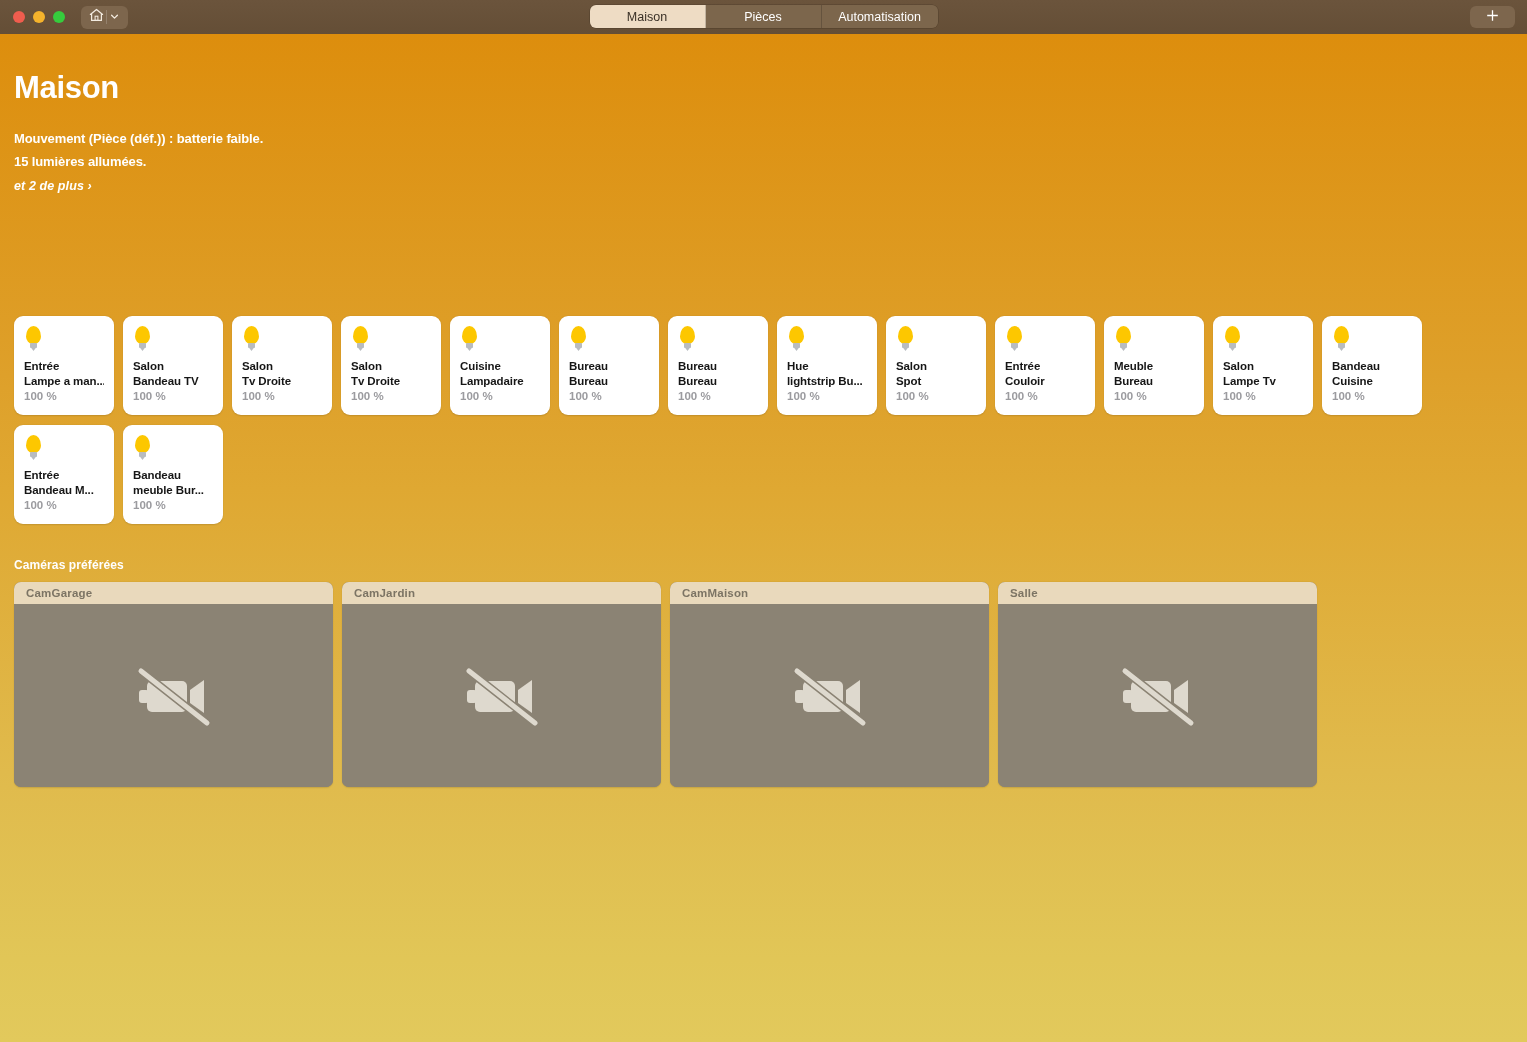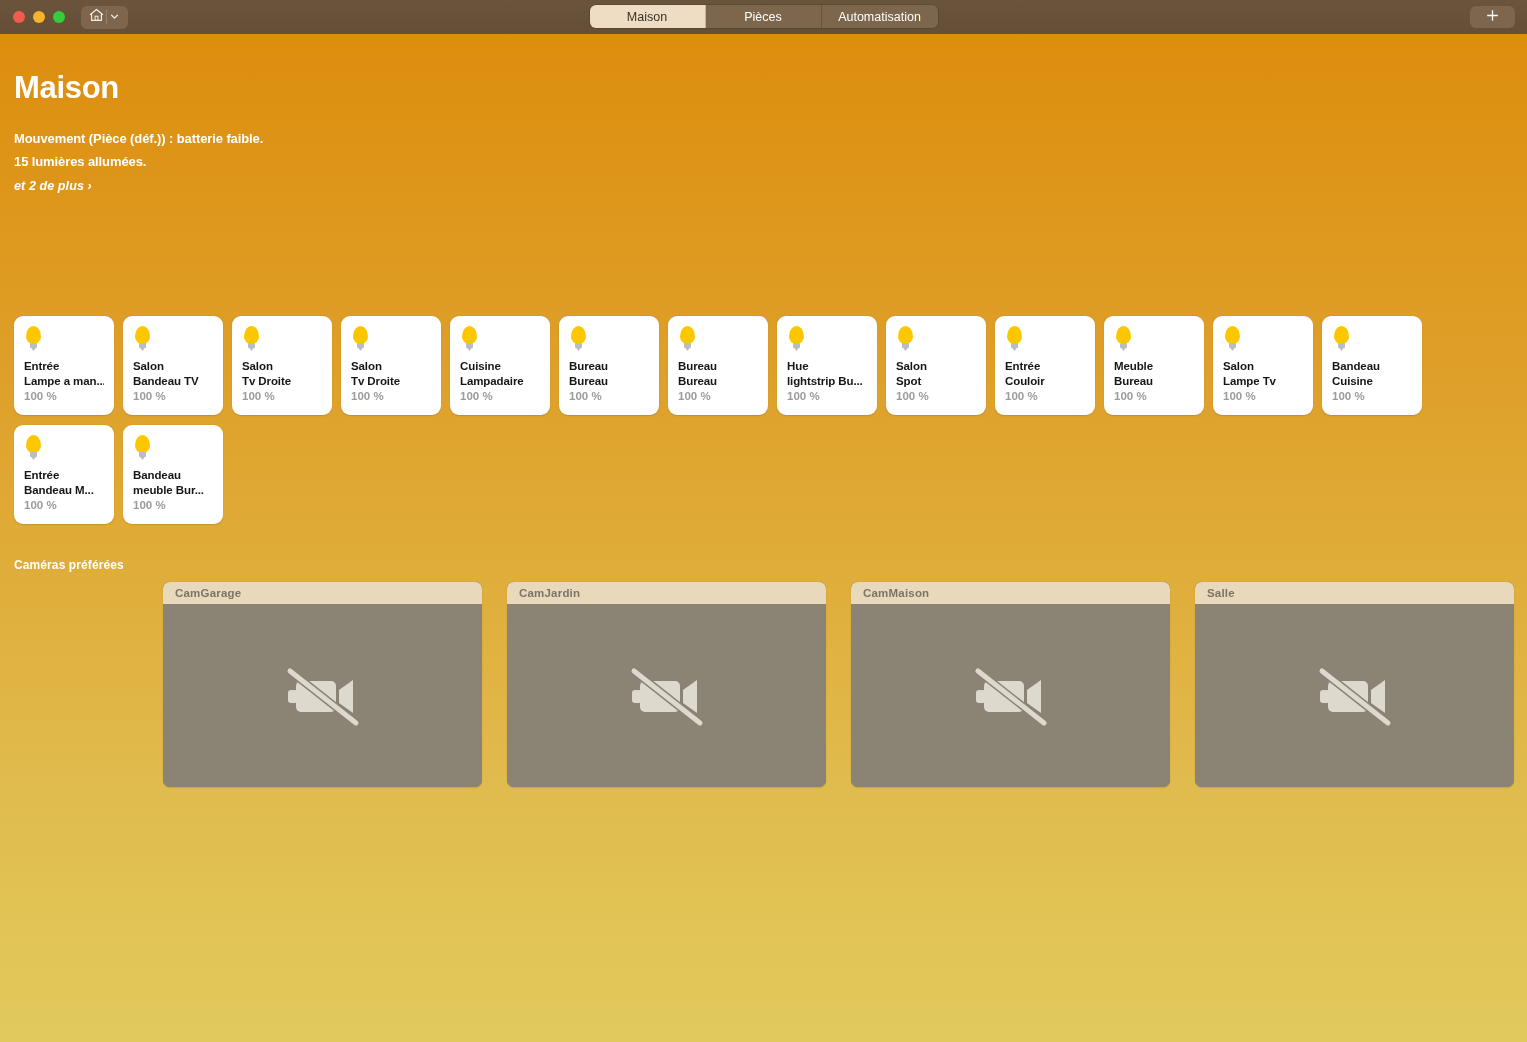--- a/index.html
+++ b/index.html
@@ -191,22 +191,21 @@
     font-weight: bold;
     color: #9b9b9f;
     line-height: 15px;
     margin-top: 1px;
   }
 
   #cameras-section { position: absolute; top: 558px; left: 14px; width: 1500px; }
   .cam-grid {
     margin-top: 10px;
     display: flex;
-    gap: 25px;
-    justify-content: flex-end;
+    gap: 9px;
   }
   .cam-tile {
     width: 319px;
     border-radius: 7px;
     overflow: hidden;
     background: #8b8374;
     box-shadow: 0 0.5px 1.5px rgba(0,0,0,0.12);
   }
   .cam-label {
     height: 22px;

